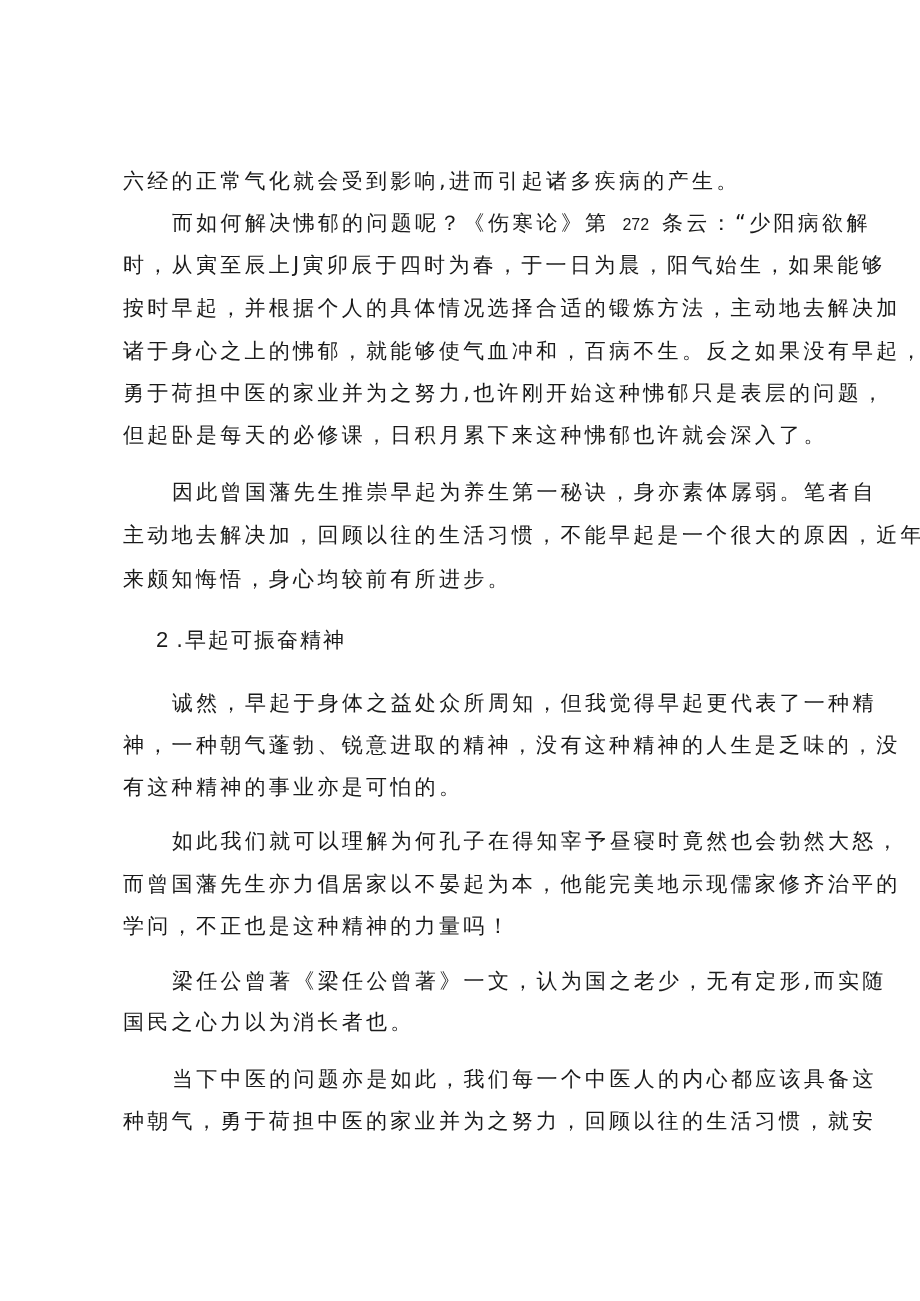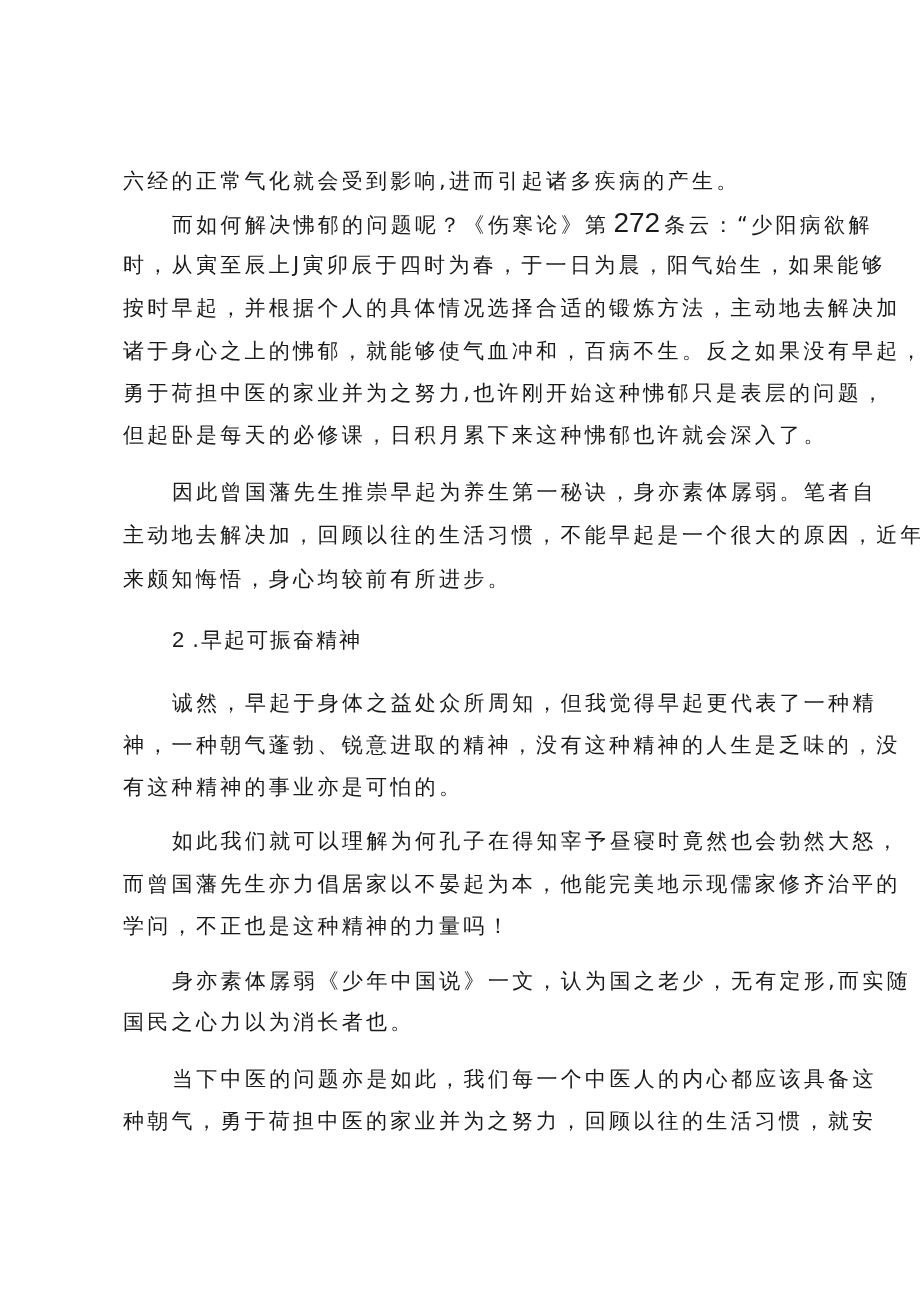--- a/index.html
+++ b/index.html
@@ -26,36 +26,36 @@
     left: 0;
     height: 36px;
     white-space: nowrap;
     font-size: 21px;
     letter-spacing: 3.3px;
     line-height: 36px;
   }
   .indent { left: 49px; }
   .heading {
     position: absolute;
-    left: 49px;
+    left: 33px;
     white-space: nowrap;
     font-size: 21px;
     line-height: 36px;
     letter-spacing: 2px;
   }
   .heading .num {
     font-family: "Liberation Sans", sans-serif;
     font-size: 22px;
     margin-right: 6px;
   }
   .num-inline {
     font-family: "Liberation Sans", sans-serif;
     letter-spacing: 0;
-    font-size: 28px;
-    margin: 0 4px;
+    font-size: 16px;
+    margin: 0 13px;
   }
 </style>
 </head>
 <body>
 
 <div class="page">
   <div class="line" style="top:0px">六经的正常气化就会受到影响,进而引起诸多疾病的产生。</div>
   <div class="line indent" style="top:42px"><span>而如何解决怫郁的问题呢？《伤寒论》第</span><span class="num-inline">272</span><span>条云：“少阳病欲解</span></div>
   <div class="line" style="top:84px">时，从寅至辰上J寅卯辰于四时为春，于一日为晨，阳气始生，如果能够</div>
   <div class="line" style="top:127px">按时早起，并根据个人的具体情况选择合适的锻炼方法，主动地去解决加</div>
@@ -69,17 +69,17 @@
   <div class="heading" style="top:459px">
     <span class="num">2</span><span>.早起可振奋精神</span>
   </div>
 
   <div class="line indent" style="top:522px">诚然，早起于身体之益处众所周知，但我觉得早起更代表了一种精</div>
   <div class="line" style="top:564px">神，一种朝气蓬勃、锐意进取的精神，没有这种精神的人生是乏味的，没</div>
   <div class="line" style="top:606px">有这种精神的事业亦是可怕的。</div>
   <div class="line indent" style="top:660px">如此我们就可以理解为何孔子在得知宰予昼寝时竟然也会勃然大怒，</div>
   <div class="line" style="top:703px">而曾国藩先生亦力倡居家以不晏起为本，他能完美地示现儒家修齐治平的</div>
   <div class="line" style="top:745px">学问，不正也是这种精神的力量吗！</div>
-  <div class="line indent" style="top:800px">身亦素体孱弱《少年中国说》一文，认为国之老少，无有定形,而实随</div>
+  <div class="line indent" style="top:800px">梁任公曾著《梁任公曾著》一文，认为国之老少，无有定形,而实随</div>
   <div class="line" style="top:841px">国民之心力以为消长者也。</div>
   <div class="line indent" style="top:898px">当下中医的问题亦是如此，我们每一个中医人的内心都应该具备这</div>
   <div class="line" style="top:940px">种朝气，勇于荷担中医的家业并为之努力，回顾以往的生活习惯，就安</div>
 </div>
 
 </body></html>

